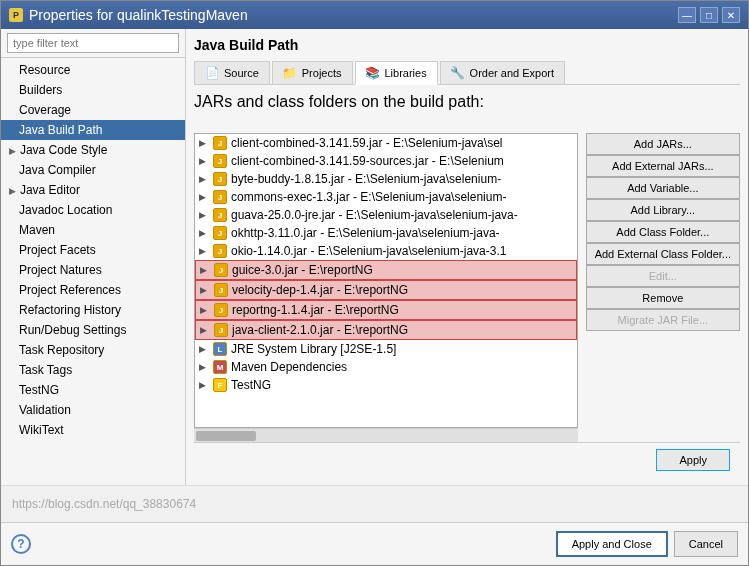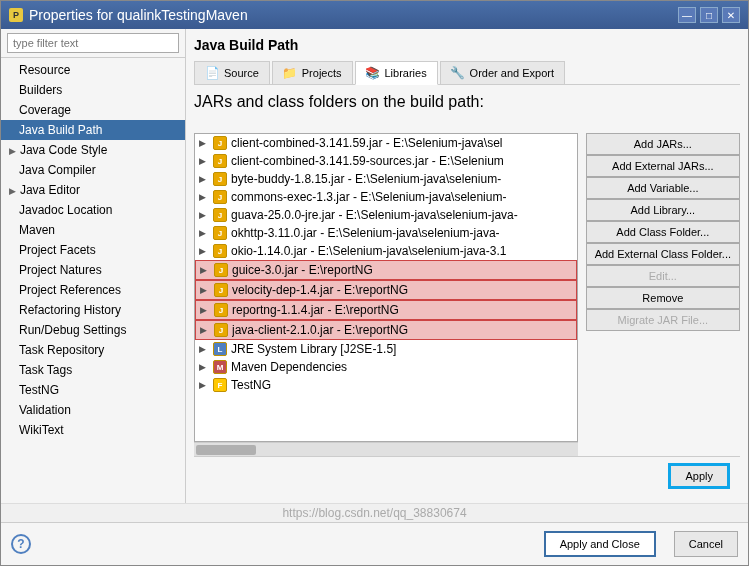--- a/index.html
+++ b/index.html
@@ -73,29 +73,29 @@
       white-space: nowrap;
     }
     .action-btn:disabled, .action-btn.disabled { color: #aaa; cursor: default; }
     .scrollbar-h { height: 14px; background: #e0e0e0; border-top: 1px solid #ccc; display: flex; align-items: center; padding: 2px; }
     .scrollbar-thumb { height: 10px; width: 60px; background: #b0b0b0; border-radius: 2px; }
     .bottom-bar {
       border-top: 1px solid #ccc; padding: 6px 10px;
       display: flex; justify-content: space-between; align-items: center;
       background: #f5f5f5;
     }
-    .apply-btn-right { padding: 4px 14px; border: 3px solid #0ea5e9; background: #e8e8e8; cursor: pointer; font-size: 11px; }
+    .apply-btn-right { padding: 4px 22px; border: 1px solid #0ea5e9; background: #e8e8e8; cursor: pointer; font-size: 11px; }
     .footer-bar {
       border-top: 1px solid #ccc; padding: 8px 10px;
       display: flex; justify-content: space-between; align-items: center;
       background: #f5f5f5;
     }
     .footer-left { display: flex; align-items: center; }
     .help-icon { width: 20px; height: 20px; border: 2px solid #5080c0; border-radius: 50%; display: flex; align-items: center; justify-content: center; color: #5080c0; font-weight: bold; font-size: 12px; cursor: pointer; }
-    .footer-right { display: flex; gap: 18px; }
+    .footer-right { display: flex; gap: 6px; }
     .footer-btn {
       padding: 5px 14px; border: 1px solid #aaa; background: #e8e8e8;
       cursor: pointer; font-size: 11px;
     }
     .footer-btn.primary { background: white; border: 2px solid #3a6ea5; }
   </style>
 </head>
 <body>
 
 <div class="dialog">
@@ -249,21 +249,21 @@
         </div>
       </div>
 
       <div class="bottom-bar">
         <span></span>
         <button class="apply-btn-right">Apply</button>
       </div>
     </div>
   </div>
 
-  <div style="text-align:center; font-size:9px; color:#aaa; padding:2px; background:#f0f0f0; border-top:1px solid #ddd;">
+  <div style="font-size:9px; color:#aaa; padding:11px; background:#f0f0f0; border-top:1px solid #ddd;">
     <span>https://blog.csdn.net/qq_38830674</span>
   </div>
   <div class="footer-bar">
     <div class="footer-left">
       <div class="help-icon">?</div>
     </div>
     <div class="footer-right">
       <button class="footer-btn primary">Apply and Close</button>
       <button class="footer-btn">Cancel</button>
     </div>

